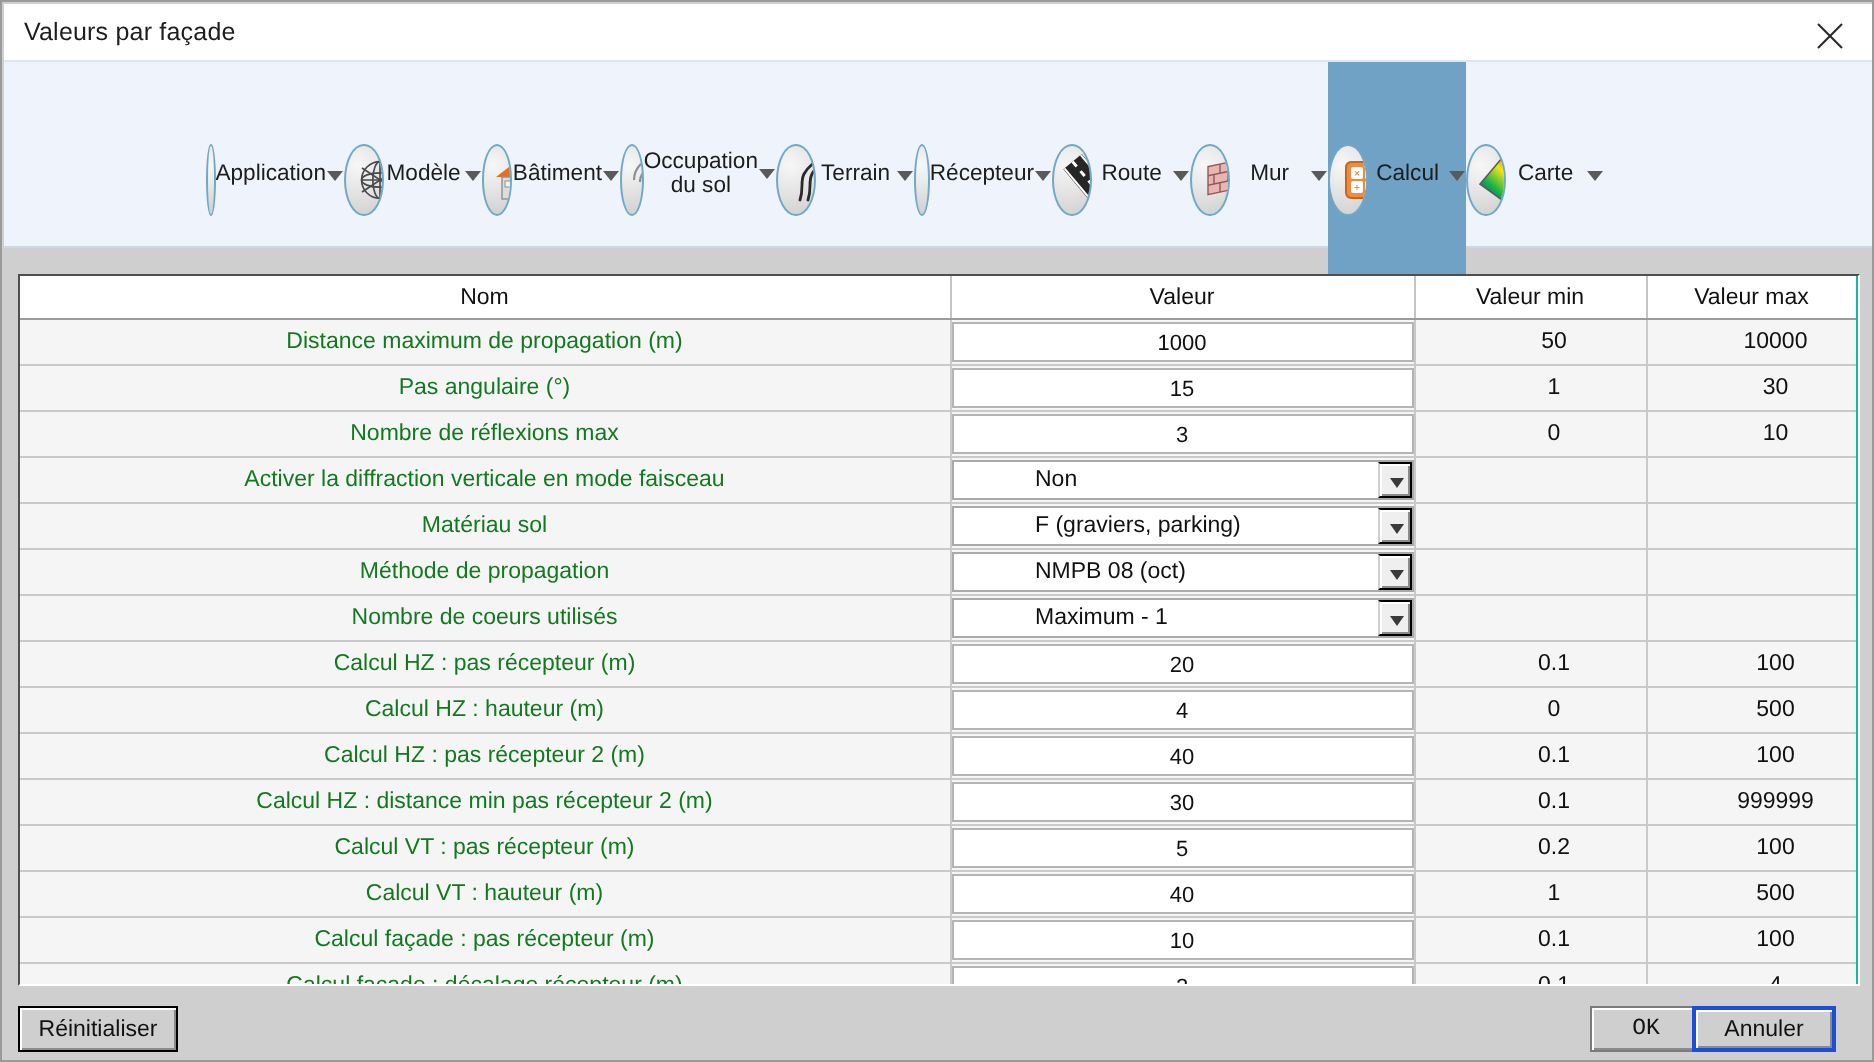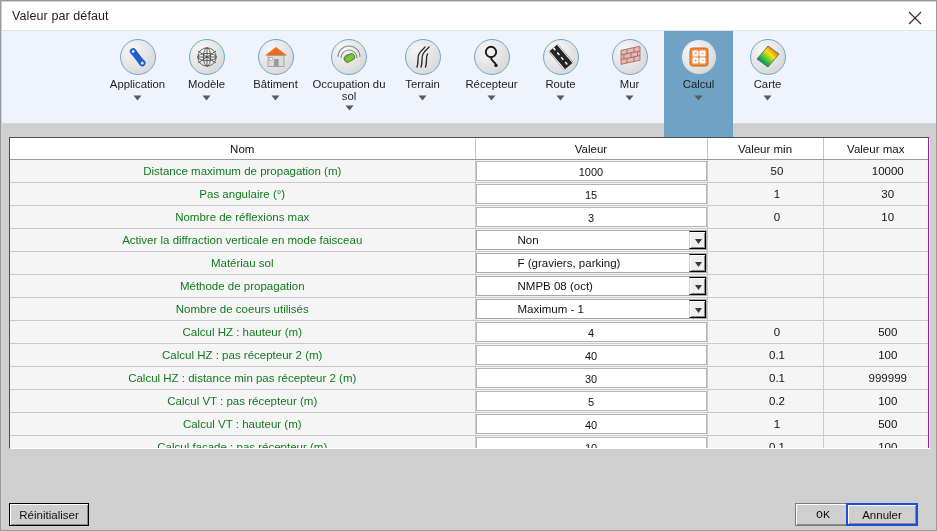--- a/index.html
+++ b/index.html
@@ -16,36 +16,36 @@
   .titlebar{position:absolute;left:1px;top:1px;width:935px;height:29px;background:#ffffff;
             border-bottom:1px solid #dfe6ef;box-sizing:border-box;}
   .title-text{position:absolute;left:10px;top:7px;font-size:12.5px;color:#1d1d1d;letter-spacing:.1px;}
   .close-btn{position:absolute;right:0px;top:0px;width:44px;height:29px;cursor:default;}
   .close-btn svg{position:absolute;left:15px;top:9px;}
 
   
   .ribbon{position:absolute;left:1px;top:30px;width:935px;height:93px;background:#eff3fb;
           border-bottom:1px solid #cdd8e6;box-sizing:border-box;}
   .ribbon-inner{position:absolute;left:101px;top:0;height:93px;display:flex;align-items:flex-start;}
-  .rb{width:69px;height:109px;position:relative;display:flex;flex-direction:column;align-items:center;
+  .rb{width:69px;height:109px;position:relative;display:flex;flex-direction:row;align-items:center;
       cursor:default;}
   .rb.wide{width:78px;}
   .rb.active{background:#6fa2c4;}
   .rb .ico{margin-top:8px;width:36px;height:36px;border-radius:50%;
            background:radial-gradient(circle at 34% 28%, #f7f7f7 0%, #e2e2e2 55%, #cfcfcf 100%);
            border:1.4px solid #6fa9c8;position:relative;overflow:hidden;box-sizing:border-box;}
   .rb .lbl{margin-top:4px;font-size:11.3px;color:#1d1d1d;text-align:center;line-height:11.5px;
            width:78px;}
   .rb .chev{margin-top:4px;}
   .rb.twoline .chev{margin-top:3px;}
   .chev svg{display:block;}
 
   
-  .tablewrap{position:absolute;left:8px;top:136px;width:921px;height:312px;
-             background:#a21caf;box-sizing:border-box;
+  .tablewrap{position:absolute;left:8px;top:136px;width:921px;height:356px;
+             background:#14b8a6;box-sizing:border-box;
              border-top:1.5px solid #4f4f4f;border-left:1.5px solid #4f4f4f;
              border-right:1.5px solid #ffffff;border-bottom:1.5px solid #ffffff;
              overflow:hidden;}
   .tbl{border-collapse:collapse;table-layout:fixed;width:918px;}
   .tbl col.c0{width:465px;}
   .tbl col.c1{width:232px;}
   .tbl col.c2{width:116px;}
   .tbl col.c3{width:105px;}
   .tbl th{height:21px;font-weight:normal;font-size:11.5px;color:#111;background:#ffffff;
           border-right:1px solid #c4c4c4;border-bottom:1px solid #9c9c9c;text-align:center;
@@ -76,21 +76,21 @@
   .btn.reset{left:7px;width:80px;}
   .btn.ok{right:86px;width:56px;border:1px solid #7b7b7b;font-family:Liberation Mono, monospace;}
   .btn.cancel{right:19px;width:72px;border:2px solid #1d4ed8;}
 </style>
 </head>
 <body>
 
 <div class="window">
 
   <div class="titlebar">
-    <div class="title-text">Valeur par défaut</div>
+    <div class="title-text">Valeurs par façade</div>
     <div class="close-btn">
       <svg width="14" height="14" viewBox="0 0 14 14">
         <line x1="1" y1="1" x2="13" y2="13" stroke="#2b2b2b" stroke-width="1.1"></line>
         <line x1="13" y1="1" x2="1" y2="13" stroke="#2b2b2b" stroke-width="1.1"></line>
       </svg>
     </div>
   </div>
 
   <div class="ribbon">
     <div class="ribbon-inner" id="ribbon-inner">
@@ -400,20 +400,32 @@
               </div>
             </td>
             <td class="blank">
               <span class="minmax"></span>
             </td>
             <td class="blank">
               <span class="minmax"></span>
             </td>
           </tr>
           <tr>
+            <td class="name">Calcul HZ : pas récepteur (m)</td>
+            <td>
+              <span class="cellbox">20</span>
+            </td>
+            <td class="">
+              <span class="minmax">0.1</span>
+            </td>
+            <td class="">
+              <span class="minmax">100</span>
+            </td>
+          </tr>
+          <tr>
             <td class="name">Calcul HZ : hauteur (m)</td>
             <td>
               <span class="cellbox">4</span>
             </td>
             <td class="">
               <span class="minmax">0</span>
             </td>
             <td class="">
               <span class="minmax">500</span>
             </td>

